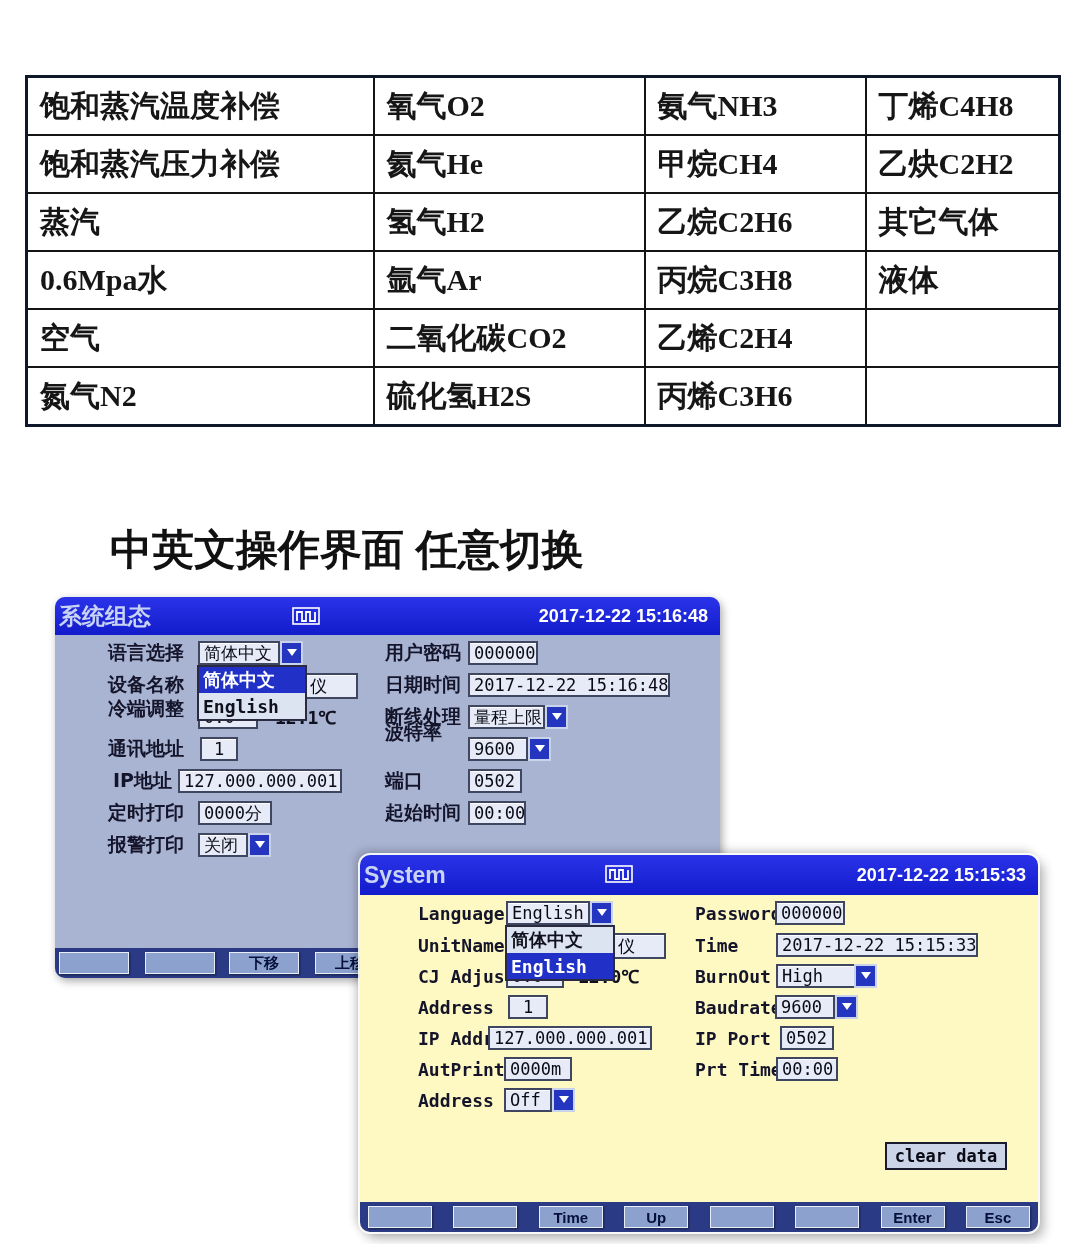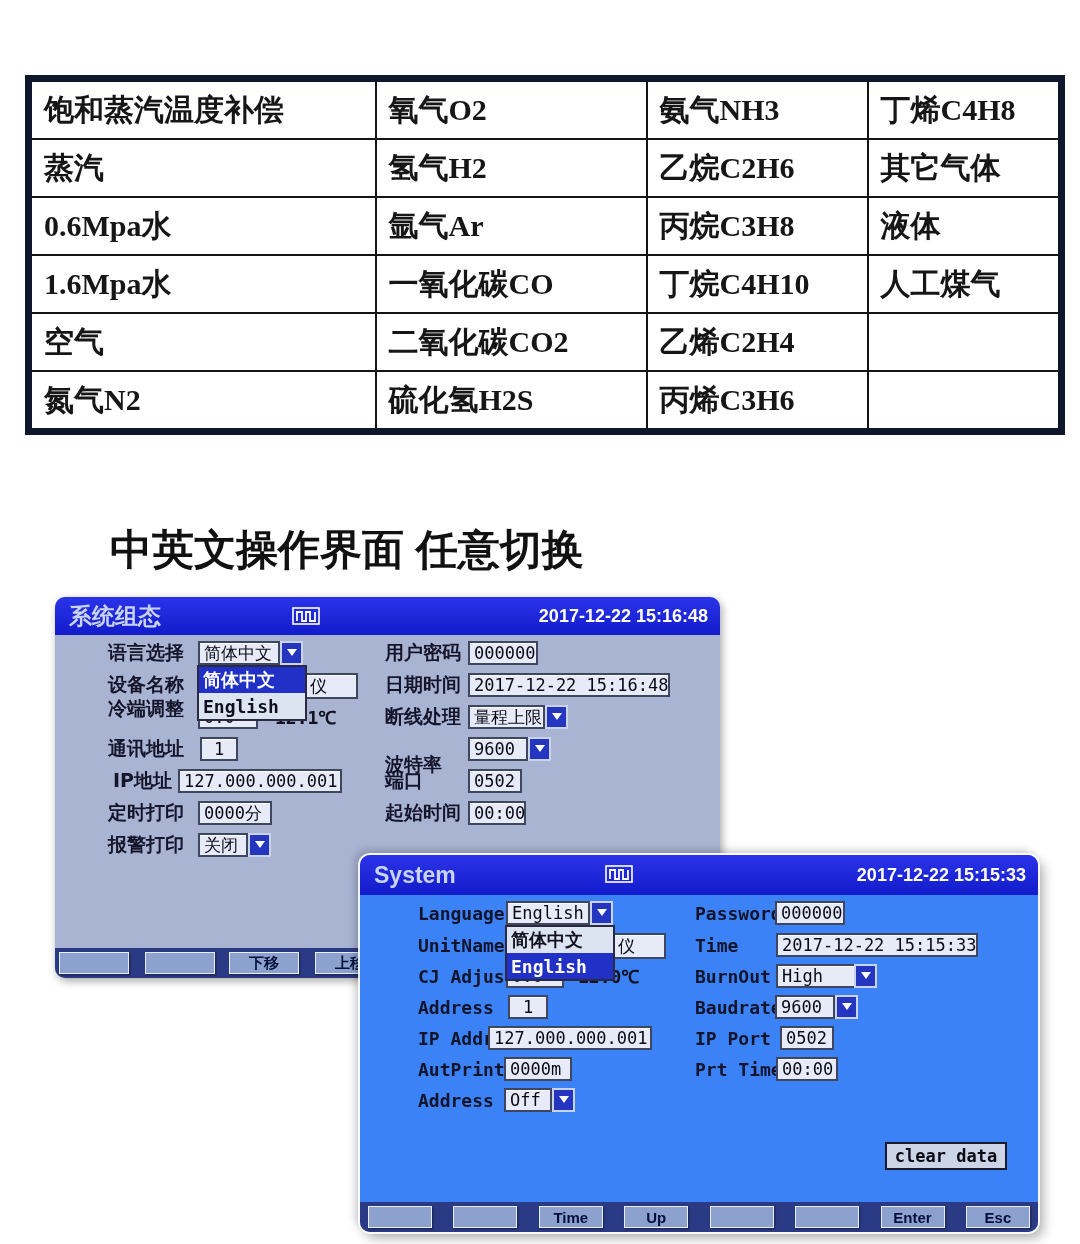--- a/index.html
+++ b/index.html
@@ -5,36 +5,36 @@
   html,body{margin:0;padding:0;background:#ffffff;}
   .page{position:relative;width:1080px;height:1244px;background:#fff;overflow:hidden;
         font-family:"Liberation Sans",sans-serif;}
   .sec-title1{position:absolute;left:45px;top:12px;font:bold 37px "Liberation Sans",sans-serif;
         color:#151515;letter-spacing:1px;white-space:nowrap;}
   .sec-title2{position:absolute;left:110px;top:522px;font:bold 42px "Liberation Sans",sans-serif;
         color:#111;white-space:nowrap;}
 
   
   .media-table{position:absolute;left:25px;top:75px;border-collapse:collapse;table-layout:fixed;
-        border:7px solid #0f172a;}
+        border:3px solid #0f172a;}
   .media-table td{border:2px solid #141414;font:bold 30px "Liberation Serif",serif;color:#161616;
         padding:0 0 0 12px;height:56px;vertical-align:middle;white-space:nowrap;overflow:hidden;}
 
   
   .screen{position:absolute;border-radius:10px;overflow:hidden;}
   .screen-cn{left:55px;top:597px;width:665px;height:381px;background:#a9b4d3;
         box-shadow:2px 3px 9px rgba(0,0,0,.35);z-index:2;}
-  .screen-en{left:360px;top:855px;width:678px;height:377px;background:#3b82f6;
+  .screen-en{left:360px;top:855px;width:678px;height:377px;background:#fef9c3;
         box-shadow:0 0 0 2px rgba(255,255,255,.9), -4px -4px 10px rgba(0,0,0,.22),
                    5px 6px 12px rgba(0,0,0,.32);z-index:3;}
   .hdr{position:absolute;left:0;right:0;top:0;background:linear-gradient(#2a33e8,#131ccb);
         display:flex;align-items:center;}
   .screen-cn .hdr{height:38px;}
   .screen-en .hdr{height:40px;}
-  .hdr-title{color:#c9d4f4;font:bold 23px "Liberation Sans",sans-serif;margin-left:14px;text-align:right;}
+  .hdr-title{color:#c9d4f4;font:bold 23px "Liberation Sans",sans-serif;margin-left:4px;text-align:right;}
   .hdr-icon{position:absolute;top:10px;}
   .hdr-time{position:absolute;right:12px;color:#ffffff;font:bold 18px "Liberation Sans",sans-serif;}
 
   .lbl{position:absolute;height:24px;display:flex;align-items:center;white-space:nowrap;
         font:bold 19px "DejaVu Sans",sans-serif;color:#14142a;}
   .screen-en .lbl{font:bold 18px "DejaVu Sans Mono",monospace;}
   .fld{position:absolute;height:24px;background:#e6ebf7;border:2px solid #3f4660;
         box-shadow:inset 0 1px 0 rgba(255,255,255,.85);box-sizing:border-box;
         display:flex;align-items:center;padding:0 4px;white-space:nowrap;overflow:hidden;
         font:17px "DejaVu Sans Mono",monospace;color:#0a0a16;}
@@ -76,36 +76,36 @@
         <col style="width:194px">
       </colgroup>
     <tbody>
       <tr>
         <td>饱和蒸汽温度补偿</td>
         <td>氧气O2</td>
         <td>氨气NH3</td>
         <td>丁烯C4H8</td>
       </tr>
       <tr>
+        <td>饱和蒸汽压力补偿</td>
+        <td>氦气He</td>
+        <td>甲烷CH4</td>
+        <td>乙炔C2H2</td>
+      </tr>
+      <tr>
         <td>蒸汽</td>
         <td>氢气H2</td>
         <td>乙烷C2H6</td>
         <td>其它气体</td>
       </tr>
       <tr>
         <td>0.6Mpa水</td>
         <td>氩气Ar</td>
         <td>丙烷C3H8</td>
         <td>液体</td>
-      </tr>
-      <tr>
-        <td>1.6Mpa水</td>
-        <td>一氧化碳CO</td>
-        <td>丁烷C4H10</td>
-        <td>人工煤气</td>
       </tr>
       <tr>
         <td>空气</td>
         <td>二氧化碳CO2</td>
         <td>乙烯C2H4</td>
         <td></td>
       </tr>
       <tr>
         <td>氮气N2</td>
         <td>硫化氢H2S</td>
@@ -148,21 +148,21 @@
     <div class="fld" style="left:123px;top:172px;width:164px">127.000.000.001</div>
 
     <div class="fld" style="left:143px;top:204px;width:74px">0000分</div>
 
     <div class="fld" style="left:143px;top:236px;width:50px">关闭</div>
     <div class="arrow" style="left:193px;top:236px"></div>
 
     <span class="lbl" style="left:330px;top:44px">用户密码</span>
     <span class="lbl" style="left:330px;top:76px">日期时间</span>
     <span class="lbl" style="left:330px;top:108px">断线处理</span>
-    <span class="lbl" style="left:330px;top:156px">波特率</span>
+    <span class="lbl" style="left:330px;top:124px">波特率</span>
     <span class="lbl" style="left:330px;top:172px">端口</span>
     <span class="lbl" style="left:330px;top:204px">起始时间</span>
 
     <div class="fld" style="left:413px;top:44px;width:70px">000000</div>
     <div class="fld" style="left:413px;top:76px;width:202px">2017-12-22 15:16:48</div>
     <div class="fld" style="left:413px;top:108px;width:77px">量程上限</div>
     <div class="arrow" style="left:490px;top:108px"></div>
     <div class="fld" style="left:413px;top:140px;width:60px">9600</div>
     <div class="arrow" style="left:473px;top:140px"></div>
     <div class="fld" style="left:413px;top:172px;width:54px">0502</div>

